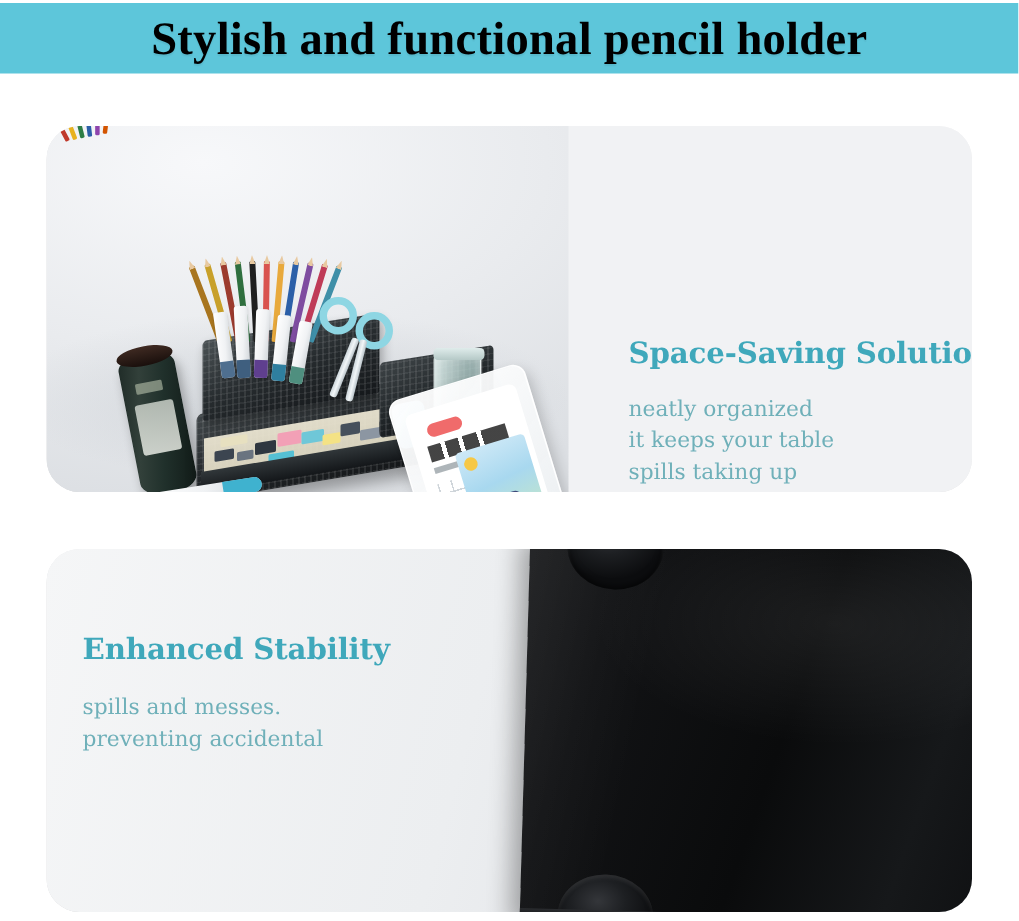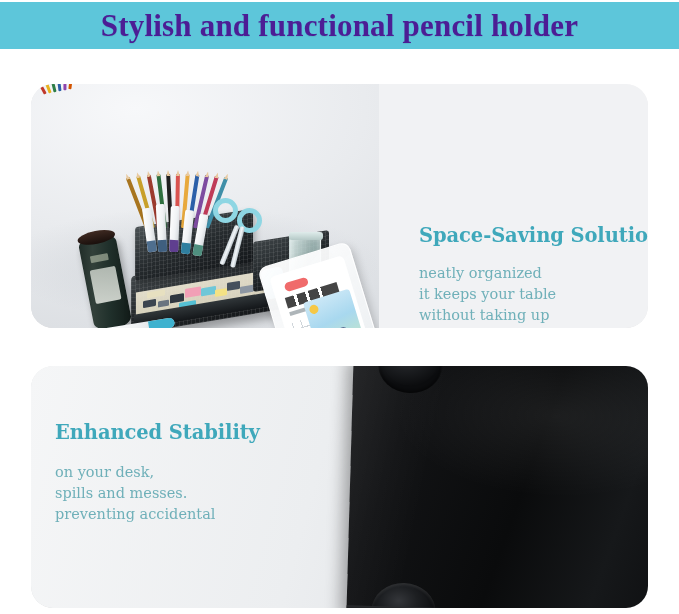--- a/index.html
+++ b/index.html
@@ -11,21 +11,21 @@
   }
   .page { position:relative; width:679px; height:614px; background:#ffffff; }
 
   
   .banner {
     position:absolute; left:0; top:2px; width:679px; height:47px;
     background:#5dc6da;
     display:flex; align-items:center; justify-content:center;
   }
   .banner-title {
-    color:#4c1d95;
+    color:#000000;
     font-family:"Liberation Serif", serif;
     font-size:31px; font-weight:700;
     letter-spacing:0.2px;
     white-space:nowrap;
     text-shadow:0 1px 1px rgba(0,0,0,0.07);
   }
 
   
   .card {
     position:absolute;
@@ -409,41 +409,40 @@
         </div>
 
       </div>
     </div>
 
     <div class="txt-top">
       <div class="feat-head">Space-Saving Solution</div>
       <div class="feat-body">
         <div>neatly organized</div>
         <div>it keeps your table</div>
-        <div>without taking up</div>
+        <div>spills taking up</div>
         <div>too much desk space.</div>
       </div>
     </div>
   </div>
 
   <div class="card card-bottom">
     <div class="photo-bottom">
       <div class="slab-shadow"></div>
       <div class="slab">
         <span class="sheen"></span>
         <span class="sheen2"></span>
         <span class="foot foot-tl"></span>
         <span class="foot foot-bl"></span>
         <span class="slab-edge"></span>
       </div>
     </div>
 
     <div class="txt-bottom" style="position:absolute; left:24px; top:55px;">
       <div class="feat-head">Enhanced Stability</div>
       <div class="feat-body">
-        <div>on your desk,</div>
         <div>spills and messes.</div>
         <div>preventing accidental</div>
       </div>
     </div>
   </div>
 
 </div>
 
 </body></html>

